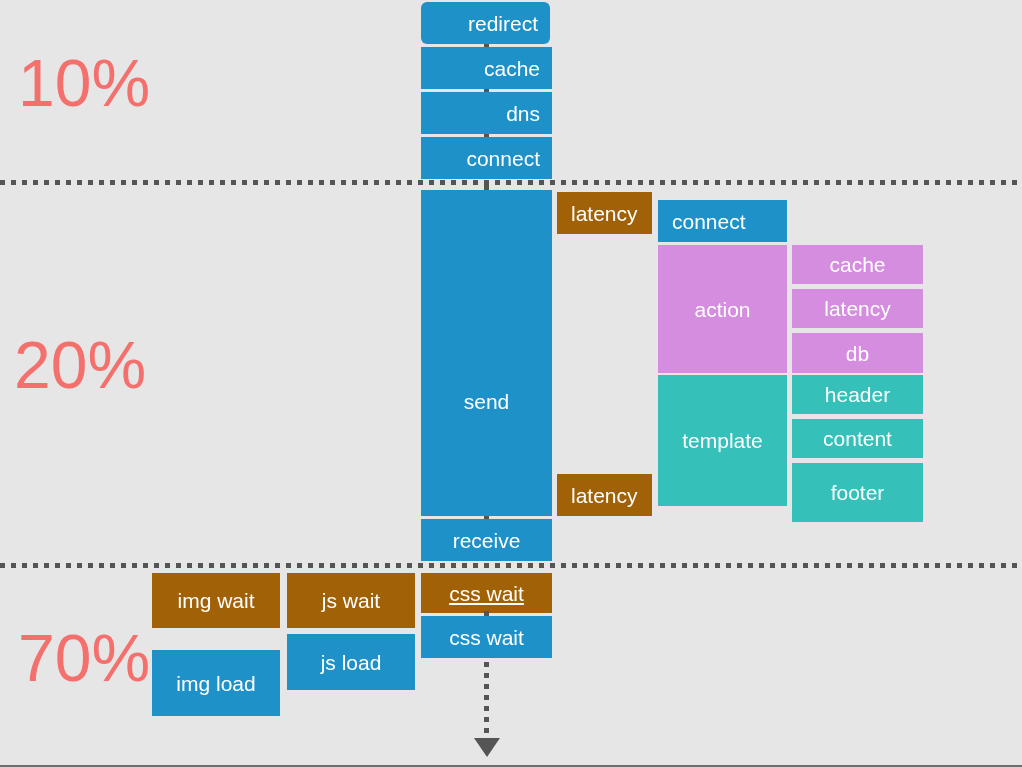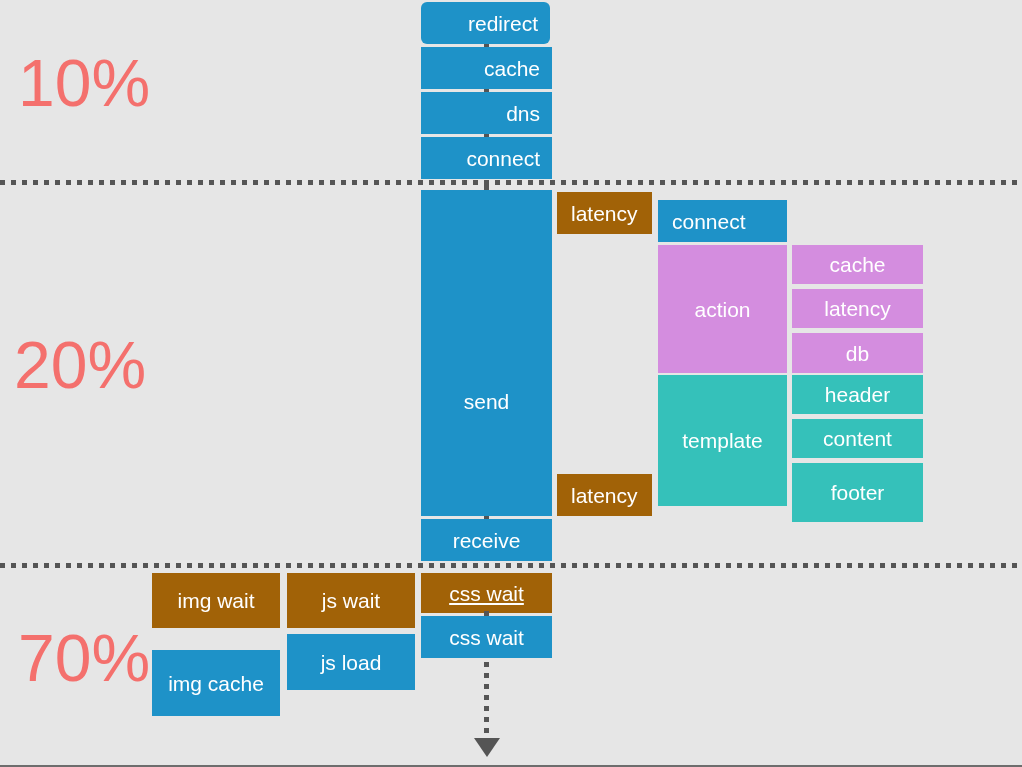--- a/index.html
+++ b/index.html
@@ -128,21 +128,21 @@
   <div class="blk purple txt-center" style="left:792px; top:245px; width:131px; height:39px;">cache</div>
   <div class="blk purple txt-center" style="left:792px; top:289px; width:131px; height:39px;">latency</div>
   <div class="blk purple txt-center" style="left:792px; top:333px; width:131px; height:40px;">db</div>
 
   <div class="blk teal txt-center" style="left:658px; top:375px; width:129px; height:131px;">template</div>
   <div class="blk teal txt-center" style="left:792px; top:375px; width:131px; height:39px;">header</div>
   <div class="blk teal txt-center" style="left:792px; top:419px; width:131px; height:39px;">content</div>
   <div class="blk teal txt-center" style="left:792px; top:463px; width:131px; height:59px;">footer</div>
 
   <div class="blk red txt-center" style="left:152px; top:573px; width:128px; height:55px;">img wait</div>
-  <div class="blk blue txt-center" style="left:152px; top:650px; width:128px; height:66px;">img cache</div>
+  <div class="blk blue txt-center" style="left:152px; top:650px; width:128px; height:66px;">img load</div>
 
   <div class="blk red txt-center" style="left:287px; top:573px; width:128px; height:55px;">js wait</div>
   <div class="blk blue txt-center" style="left:287px; top:634px; width:128px; height:56px;">js load</div>
 
   <div class="blk red txt-center" style="left:421px; top:573px; width:131px; height:40px;text-decoration:underline;">css wait</div>
   <div class="blk blue txt-center" style="left:421px; top:616px; width:131px; height:42px;">css wait</div>
 
   <div class="tick" style="left:484px; top:611px;"></div>
 
   <div class="vdots" style="left:484px; top:662px; height:78px;"></div>

